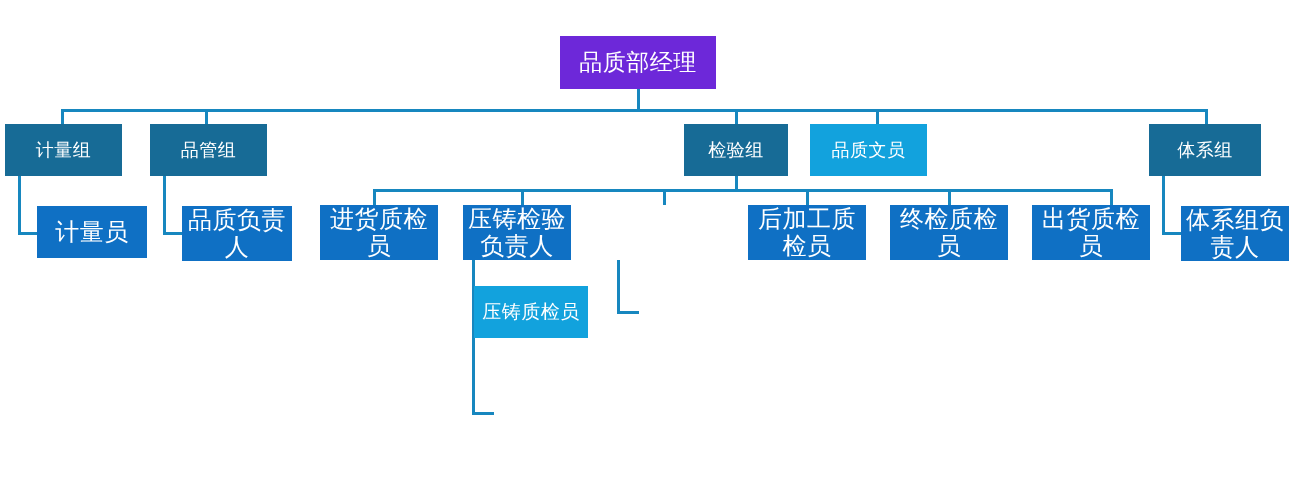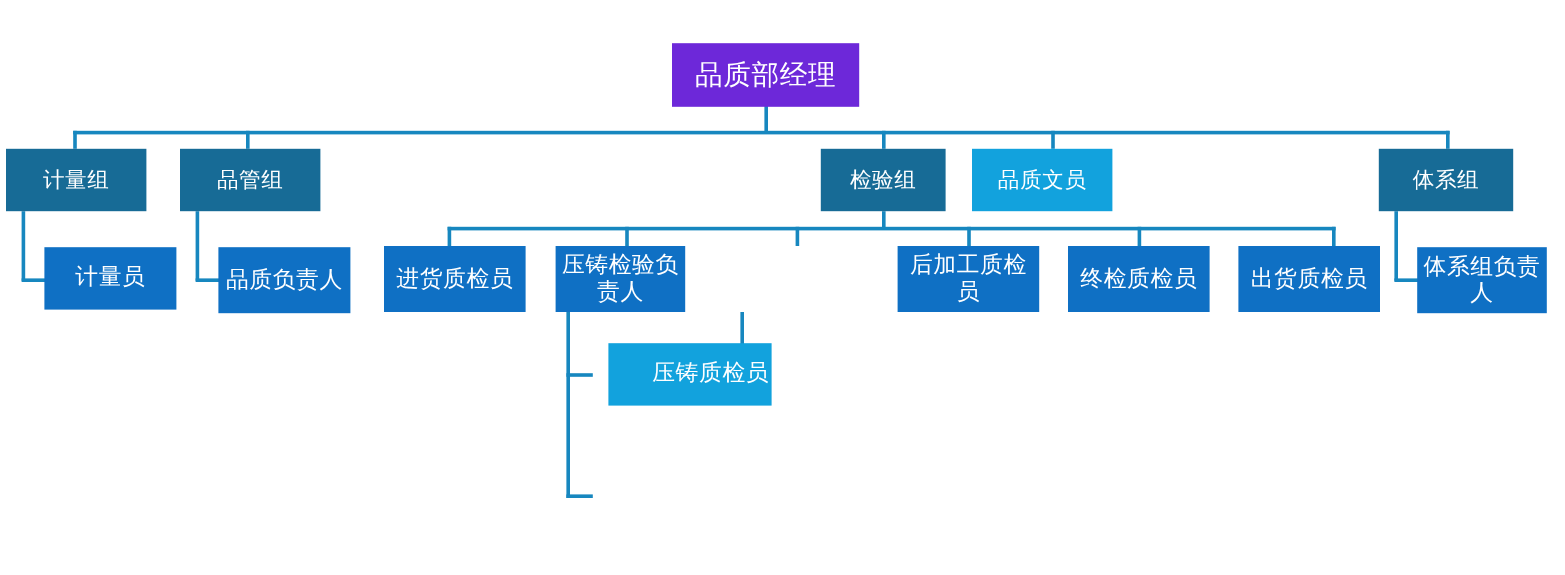--- a/index.html
+++ b/index.html
@@ -36,21 +36,21 @@
   }
   .lvl-2 {
     background: #176b96;
     font-size: 18px;
   }
   .lvl-2.accent {
     background: #12a2dd;
   }
   .lvl-3 {
     background: #0f70c4;
-    font-size: 19px;
+    font-size: 24px;
   }
   .lvl-4 {
     background: #12a2dd;
     font-size: 19px;
   }
   .conn {
     position: absolute;
     background: #1787bf;
     z-index: 1;
   }
@@ -136,21 +136,21 @@
   </div>
 
   <div class="node lvl-3" style="left:320px; top:205px; width:118px; height:55px;">
     <span>进货质检员</span>
   </div>
 
   <div class="node lvl-3" style="left:463px; top:205px; width:108px; height:55px;">
     <span>压铸检验负责人</span>
   </div>
 
-  <div class="node lvl-4" style="left:507px; top:286px; width:136px; height:52px;justify-content:flex-end;">
+  <div class="node lvl-4" style="left:474px; top:286px; width:114px; height:52px;">
     <span>压铸质检员</span>
   </div>
 
 
 
 
   <div class="node lvl-3" style="left:748px; top:205px; width:118px; height:55px;">
     <span>后加工质检员</span>
   </div>
 

